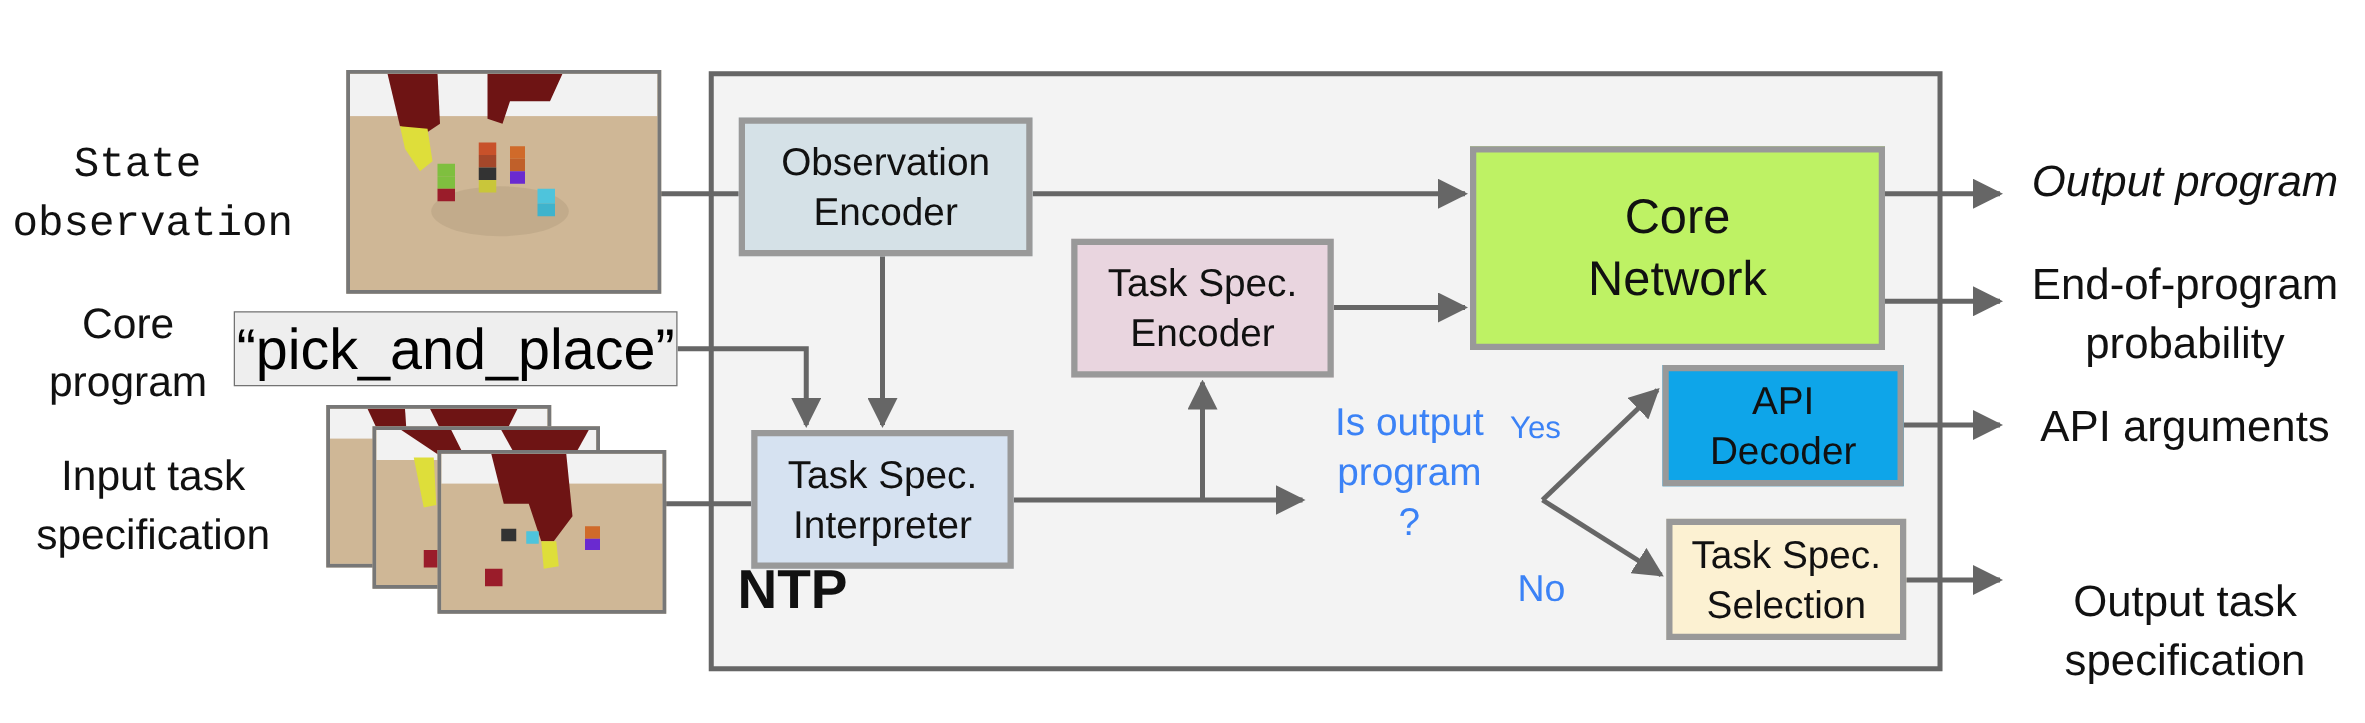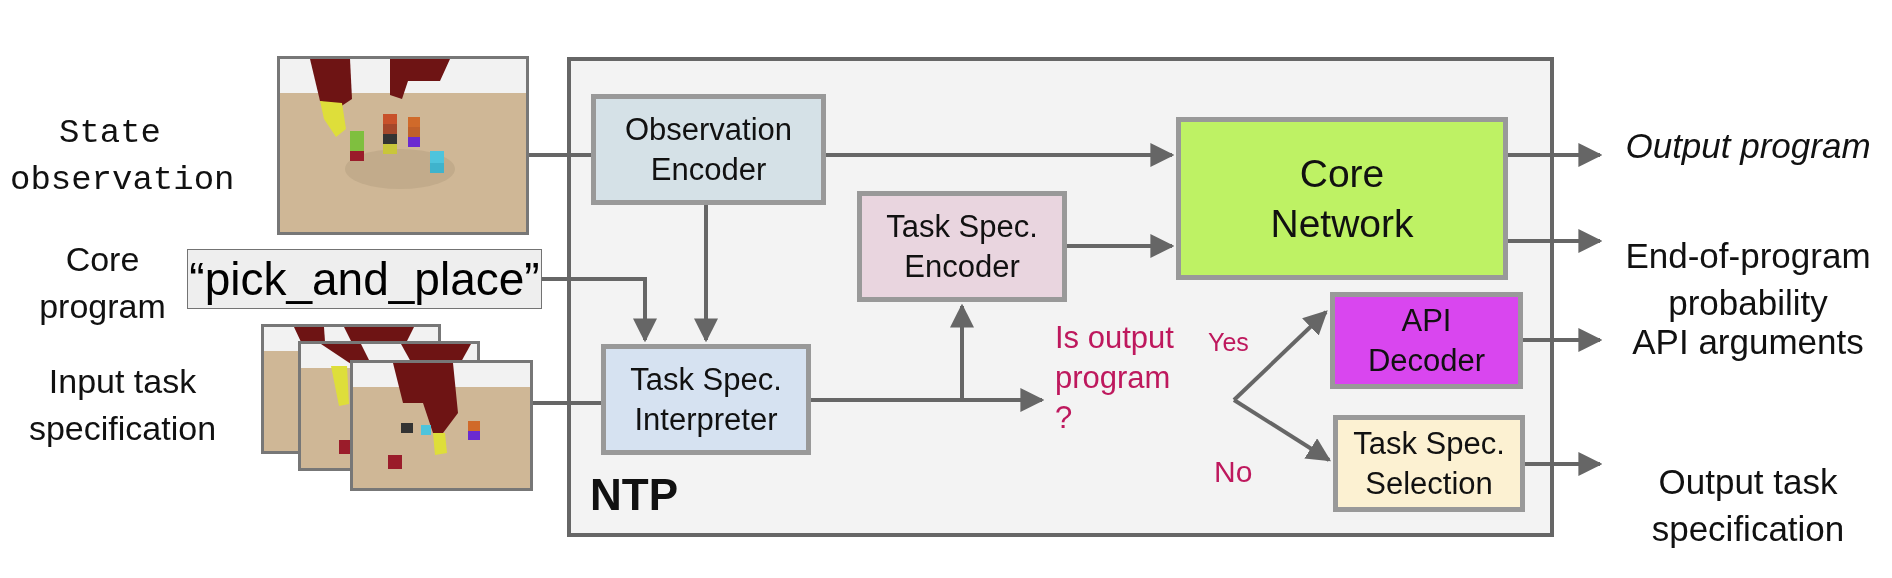--- a/index.html
+++ b/index.html
@@ -8,27 +8,27 @@
   .abs { position: absolute; }
   .label { position: absolute; text-align: center; font-size: 34px; line-height: 47px; color: #111; white-space: nowrap; }
   .ntp-frame { position: absolute; left: 567px; top: 57px; width: 979px; height: 472px;
                background: #f3f3f3; border: 4px solid #666; box-sizing: content-box; }
   .box { position: absolute; display: flex; flex-direction: column; align-items: center; justify-content: center;
          border: 5px solid #999; box-sizing: border-box; text-align: center; font-size: 31px; line-height: 40px; color: #111; }
   .box span { display: block; white-space: nowrap; }
   .img-frame { position: absolute; border: 3px solid #777; box-sizing: border-box; overflow: hidden; background: #d6c3a5; }
   svg.wires { position: absolute; left: 0; top: 0; }
   .ntp-title { position: absolute; font-weight: bold; font-size: 44px; color: #111; }
-  .gray-text { position: absolute; color: #be185d; font-size: 31px; line-height: 40px; white-space: nowrap; }
+  .gray-text { position: absolute; color: #3b82f6; font-size: 31px; line-height: 40px; text-align: center; white-space: nowrap; }
 </style>
 </head>
 <body>
 
 <div class="ntp-frame"></div>
-<div class="ntp-title" style="left:590px; top:470px;">NTP</div>
+<div class="ntp-title" style="left:590px; top:447px;">NTP</div>
 
 <svg class="wires" width="1892" height="578" viewBox="0 0 1892 578">
   <defs>
     <marker id="ah" viewBox="0 0 10 10" refX="9" refY="5" markerWidth="6" markerHeight="6" orient="auto-start-reverse" markerUnits="strokeWidth">
       <path d="M0,0 L10,5 L0,10 z" fill="#666"></path>
     </marker>
   </defs>
   <g stroke="#666" stroke-width="4" fill="none">
 
     <line x1="527" y1="155" x2="591" y2="155"></line>
@@ -144,40 +144,40 @@
 <div class="box" style="left:1176px; top:117px; width:332px; height:163px; background:#bef264; font-size:39px; line-height:50px;">
   <span>Core</span>
   <span>Network</span>
 </div>
 
 <div class="box" style="left:601px; top:344px; width:210px; height:111px; background:#d6e2f1;">
   <span>Task Spec.</span>
   <span>Interpreter</span>
 </div>
 
-<div class="box" style="left:1330px; top:292px; width:193px; height:97px; background:#d946ef;justify-content:center;">
+<div class="box" style="left:1330px; top:292px; width:193px; height:97px; background:#0ea5e9;justify-content:center;">
   <span>API</span>
   <span>Decoder</span>
 </div>
 
 <div class="box" style="left:1333px; top:415px; width:192px; height:97px; background:#fcf1d2;">
   <span>Task Spec.</span>
   <span>Selection</span>
 </div>
 
 <div class="gray-text" style="left:1055px; top:318px; width:145px;">
   <div>Is output</div>
   <div>program</div>
   <div>?</div>
 </div>
 <div class="gray-text" style="left:1208px; top:322px; font-size:25px;">Yes</div>
 <div class="gray-text" style="left:1214px; top:452px; font-size:30px;">No</div>
 
 <div class="label" style="left:1608px; top:122px; width:280px; font-size:35px;font-style:italic;">Output program</div>
-<div class="label" style="left:1608px; top:204px; width:280px; font-size:35px;margin-top:28px;">
+<div class="label" style="left:1608px; top:204px; width:280px; font-size:35px;">
   <div>End-of-program</div>
   <div>probability</div>
 </div>
 <div class="label" style="left:1608px; top:318px; width:280px; font-size:35px;">API arguments</div>
 <div class="label" style="left:1608px; top:418px; width:280px; font-size:35px;margin-top:40px;">
   <div>Output task</div>
   <div>specification</div>
 </div>
 
 </body></html>

